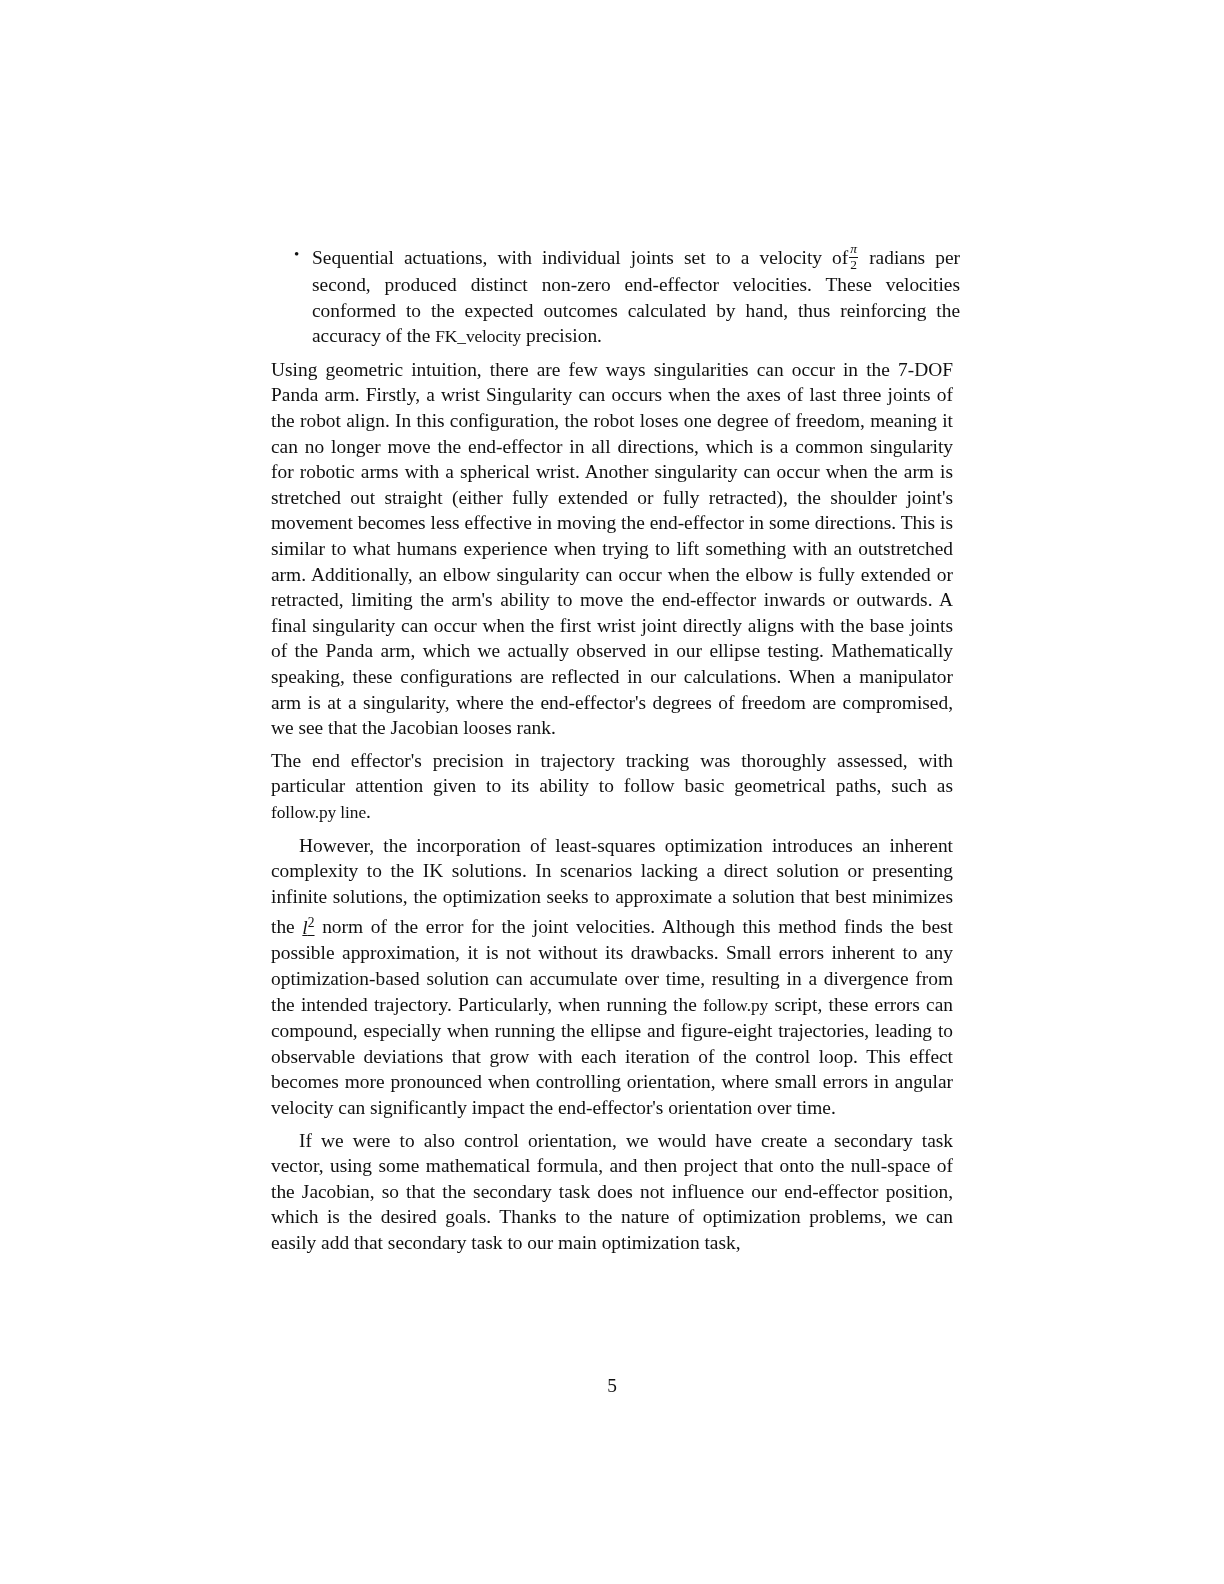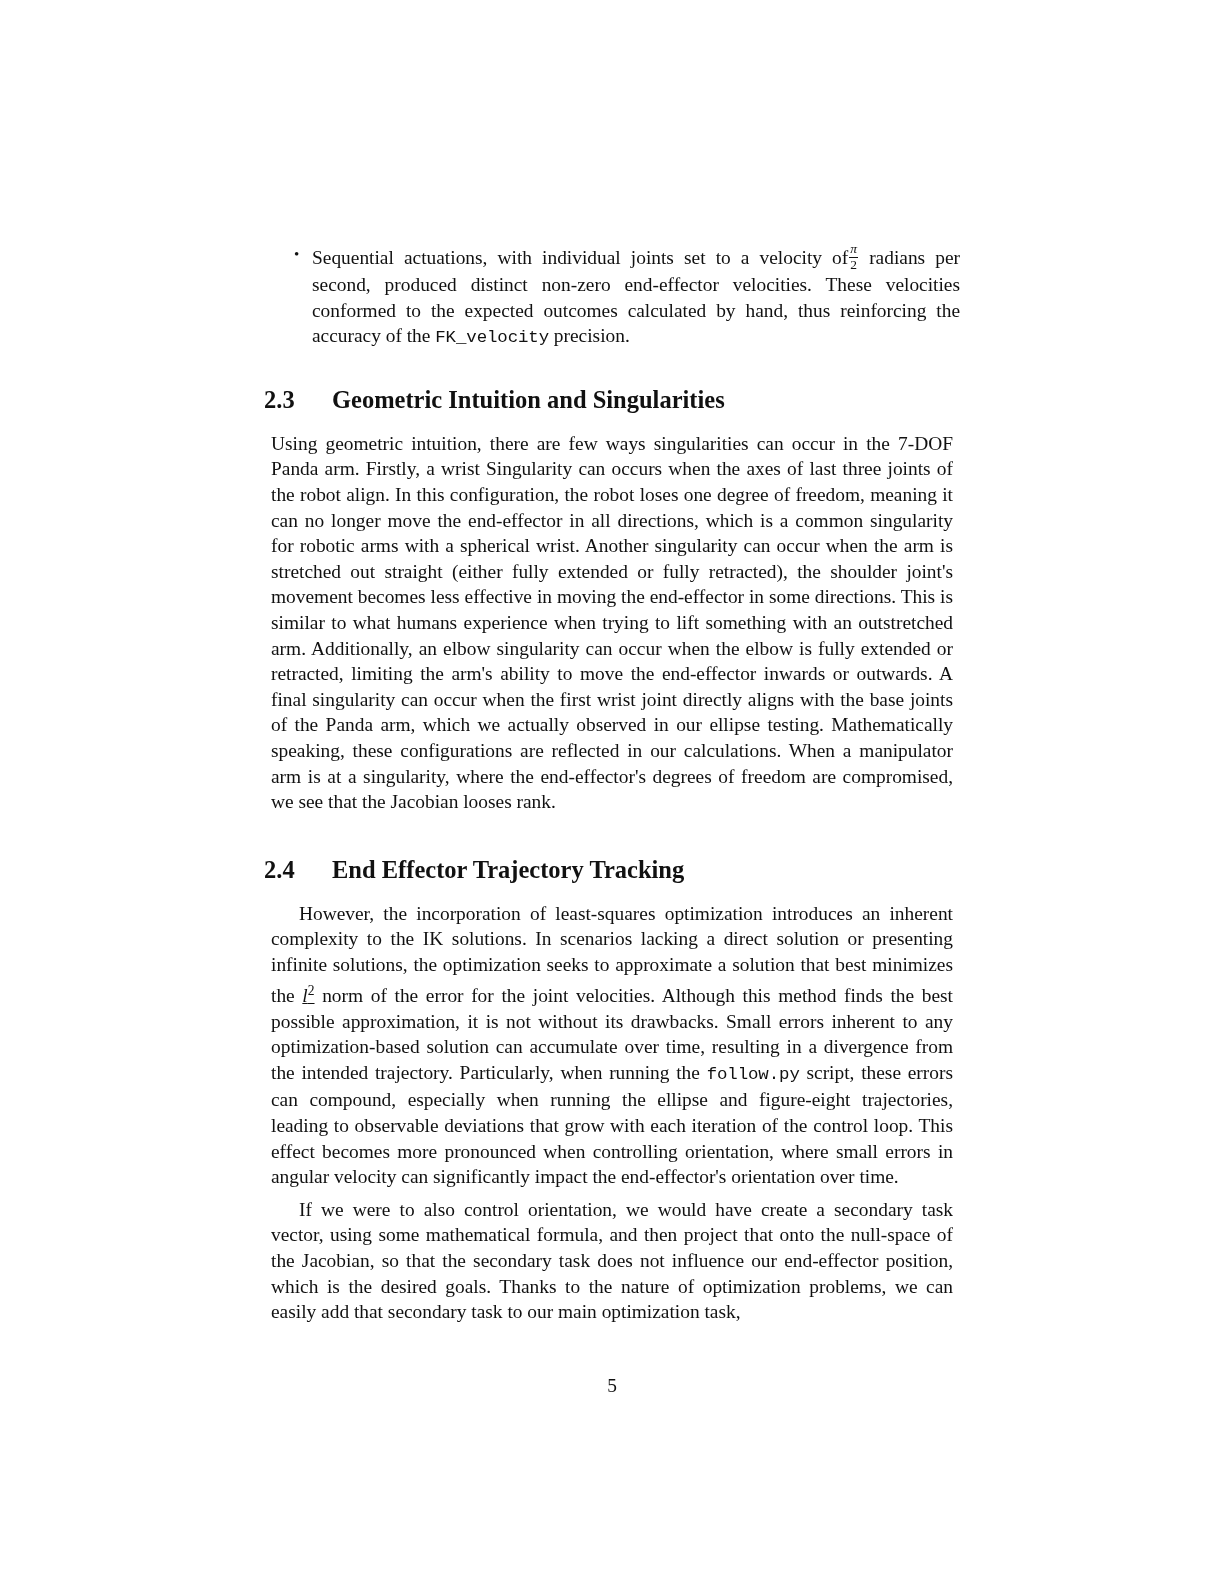--- a/index.html
+++ b/index.html
@@ -64,21 +64,21 @@
     font-size: 19.4px;
     line-height: 25.6px;
     text-align: justify;
     text-justify: inter-word;
     margin: 7px;
     hyphens: manual;
   }
   .para.indent { text-indent: 28px; }
   
   code, .mono {
-    font-family: Liberation Mono, monospace;
+    font-family: Liberation Serif, serif;
     font-size: 17.4px;
     letter-spacing: -0.1px;
   }
   
   .frac {
     display: inline-block;
     vertical-align: -0.42em;
     text-align: center;
     font-size: 13.5px;
     line-height: 1.05;
@@ -127,30 +127,27 @@
   <div class="content">
 
     <ul class="bullet-list">
       <li class="bullet-item">
         <span class="bullet-mark">•</span><span>Sequential actuations, with individual joints set to a velocity of</span><span class="frac"><span class="num-part">π</span><span class="bar"></span><span class="den-part">2</span></span> <span>radians per second, produced distinct non-zero end-effector velocities. These velocities conformed to the expected outcomes calculated by hand, thus reinforcing the accuracy of the</span>
         <code class="mono">FK_velocity</code>
         <span>precision.</span>
       </li>
     </ul>
 
-    <h2 class="section-heading heading-2-3">
-      <span class="num">2.3</span><span>Geometric Intuition and Singularities</span>
-    </h2>
 
     <p class="para">Using geometric intuition, there are few ways singularities can occur in the 7-DOF Panda arm. Firstly, a wrist Singularity can occurs when the axes of last three joints of the robot align. In this configuration, the robot loses one degree of freedom, meaning it can no longer move the end-effector in all directions, which is a common singularity for robotic arms with a spherical wrist. Another singularity can occur when the arm is stretched out straight (either fully extended or fully retracted), the shoulder joint's movement becomes less effective in moving the end-effector in some directions. This is similar to what humans experience when trying to lift something with an outstretched arm. Additionally, an elbow singularity can occur when the elbow is fully extended or retracted, limiting the arm's ability to move the end-effector inwards or outwards. A final singularity can occur when the first wrist joint directly aligns with the base joints of the Panda arm, which we actually observed in our ellipse testing. Mathematically speaking, these configurations are reflected in our calculations. When a manipulator arm is at a singularity, where the end-effector's degrees of freedom are compromised, we see that the Jacobian looses rank.</p>
 
-    <h2 class="section-heading heading-2-4">
-      <span class="num">2.4</span><span>End Effector Trajectory Tracking</span>
-    </h2>
 
+    <p class="para"><span>The end effector's precision in trajectory tracking was thoroughly assessed, with particular attention given to its ability to follow basic geometrical paths, such as</span>
+      <code class="mono">follow.py line</code><span>.</span>
+    </p>
 
     <p class="para indent"><span>However, the incorporation of least-squares optimization introduces an inherent complexity to the IK solutions. In scenarios lacking a direct solution or presenting infinite solutions, the optimization seeks to approximate a solution that best minimizes the</span>
       <span class="mathvar"><span>l</span><sup>2</sup></span>
       <span>norm of the error for the joint velocities. Although this method finds the best possible approximation, it is not without its drawbacks. Small errors inherent to any optimization-based solution can accumulate over time, resulting in a divergence from the intended trajectory. Particularly, when running the</span>
       <code class="mono">follow.py</code>
       <span>script, these errors can compound, especially when running the ellipse and figure-eight trajectories, leading to observable deviations that grow with each iteration of the control loop. This effect becomes more pronounced when controlling orientation, where small errors in angular velocity can significantly impact the end-effector's orientation over time.</span>
     </p>
 
     <p class="para indent">If we were to also control orientation, we would have create a secondary task vector, using some mathematical formula, and then project that onto the null-space of the Jacobian, so that the secondary task does not influence our end-effector position, which is the desired goals. Thanks to the nature of optimization problems, we can easily add that secondary task to our main optimization task,</p>
 

